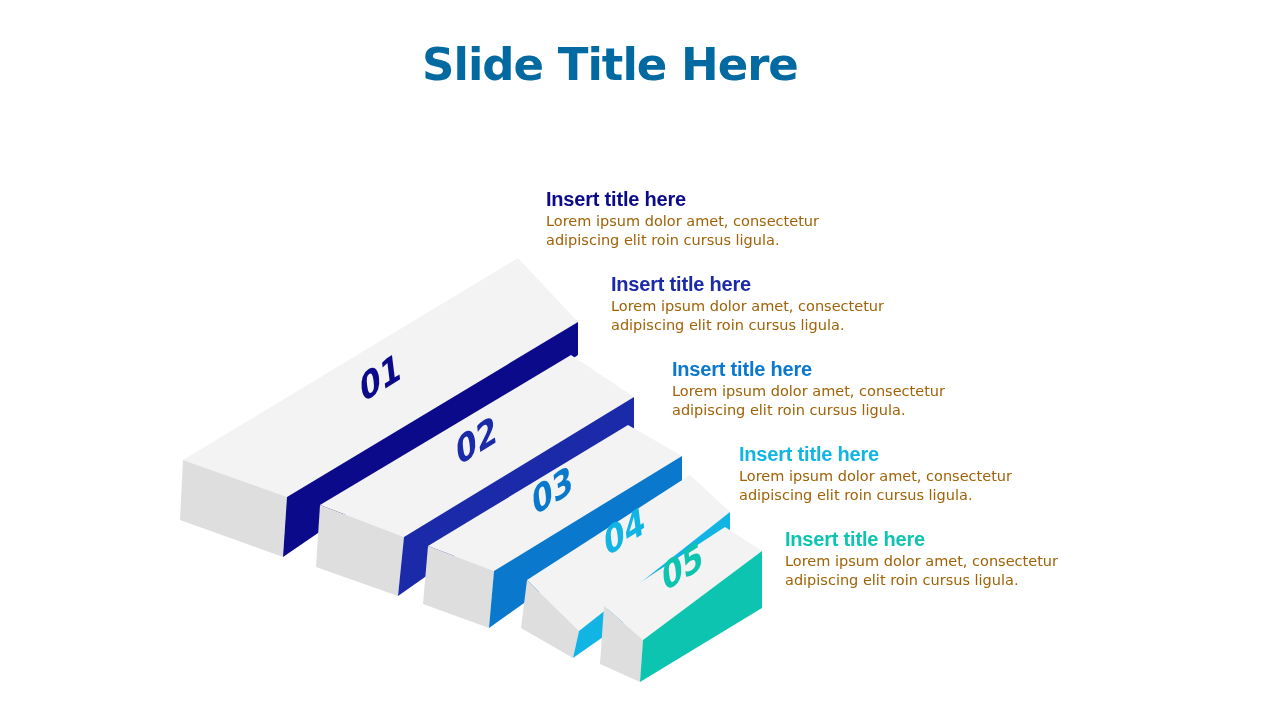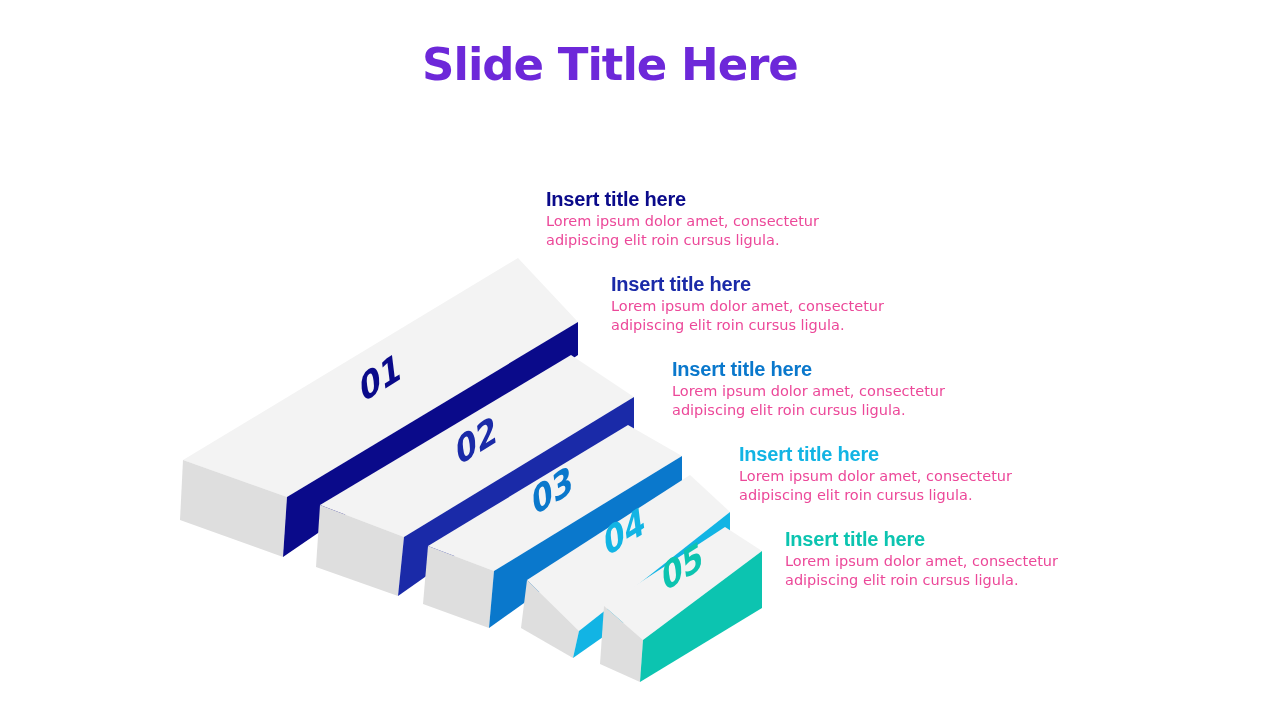--- a/index.html
+++ b/index.html
@@ -1,26 +1,26 @@
 <!DOCTYPE html>
 <html><head>
 <meta charset="utf-8">
 <style>
   html, body { margin: 0; padding: 0; background: #ffffff; }
   body { width: 1280px; height: 720px; position: relative; overflow: hidden; font-family: "DejaVu Sans", sans-serif; }
   .slide-title {
     position: absolute; left: 0; top: 38px; width: 1220px; text-align: center;
-    font-family: "DejaVu Sans", sans-serif; font-weight: bold; font-size: 45px; color: #6d28d9;
+    font-family: "DejaVu Sans", sans-serif; font-weight: bold; font-size: 45px; color: #0369a1;
     letter-spacing: -1px;
   }
   svg.blocks { position: absolute; left: 0; top: 0; width: 1280px; height: 720px; }
   .num { font-family: "DejaVu Sans", sans-serif; font-weight: bold; font-size: 34px; }
   .item { position: absolute; width: 360px; }
   .item-title { font-family: Liberation Sans, sans-serif; font-weight: bold; font-size: 20px; line-height: 26px; white-space: nowrap; letter-spacing: -0.2px; }
-  .item-body { font-family: "DejaVu Sans", sans-serif; font-size: 14.5px; line-height: 19px; color: #ec4899; width: 300px; }
+  .item-body { font-family: "DejaVu Sans", sans-serif; font-size: 14.5px; line-height: 19px; color: #a16207; width: 300px; }
 </style>
 </head>
 <body>
 
 <div class="slide-title">Slide Title Here</div>
 
 <svg class="blocks" viewBox="0 0 1280 720">
 
   <g>
     <polygon points="183,460 518,258 578,322 287,497" fill="#f3f3f3"></polygon>

